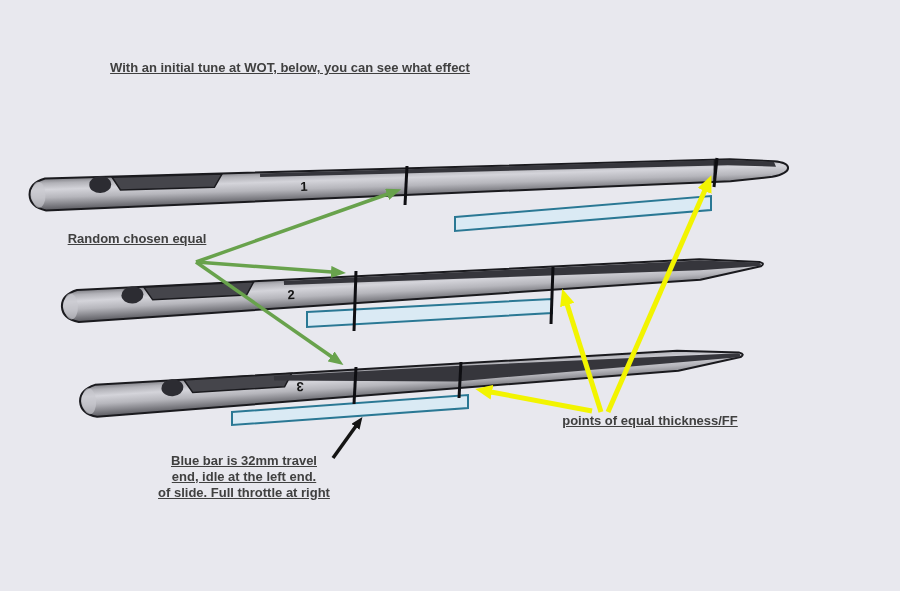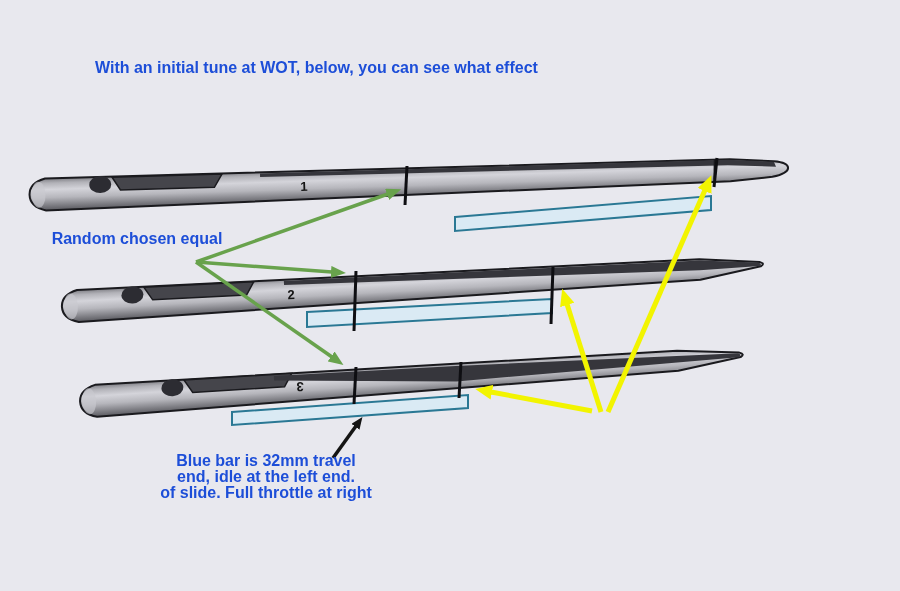--- a/index.html
+++ b/index.html
@@ -4,26 +4,26 @@
 <style>
   html,body { margin:0; padding:0; background:#e8e8ee; }
   .stage {
     position:relative; width:900px; height:591px;
     background:#e8e8ee; overflow:hidden;
     font-family:"Liberation Sans", sans-serif;
   }
   .stage svg { position:absolute; left:0; top:0; }
   .ann {
     position:absolute; text-align:center; font-weight:bold;
-    color:#1d4ed8; font-size:16px; line-height:16px; white-space:nowrap;
+    color:#404040; font-size:13px; line-height:16px; white-space:nowrap;text-decoration:underline;
   }
   .ann-intro        { left:95px;  top:60px;  width:390px; }
   .ann-random       { left:41px;  top:231px; width:192px;text-align:center; }
   .ann-thickness    { left:530px; top:410px; width:240px; line-height:21px; }
-  .ann-bluebar      { left:158px; top:453px; width:216px; }
+  .ann-bluebar      { left:136px; top:453px; width:216px; }
 </style>
 </head>
 <body>
 
 <div class="stage">
 
   <svg width="900" height="591" viewBox="0 0 900 591">
     <defs>
       <linearGradient id="nshade" x1="0" y1="0" x2="0" y2="1">
         <stop offset="0" stop-color="#7e7e84"></stop>
@@ -102,20 +102,21 @@
 
   <div class="ann ann-intro">
     <div>With an initial tune at WOT, below, you can see what effect</div>
   </div>
 
   <div class="ann ann-random">
     <div>Random chosen equal</div>
   </div>
 
   <div class="ann ann-thickness">
+    <div>points of equal thickness/FF</div>
   </div>
 
   <div class="ann ann-bluebar">
     <div>Blue bar is 32mm travel</div>
     <div>end, idle at the left end.</div>
     <div>of slide.  Full throttle at right</div>
   </div>
 
 </div>
 

